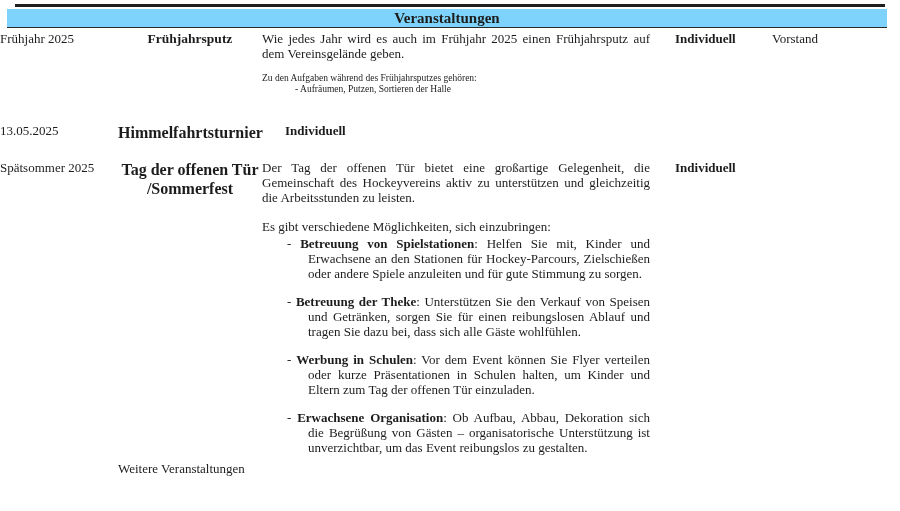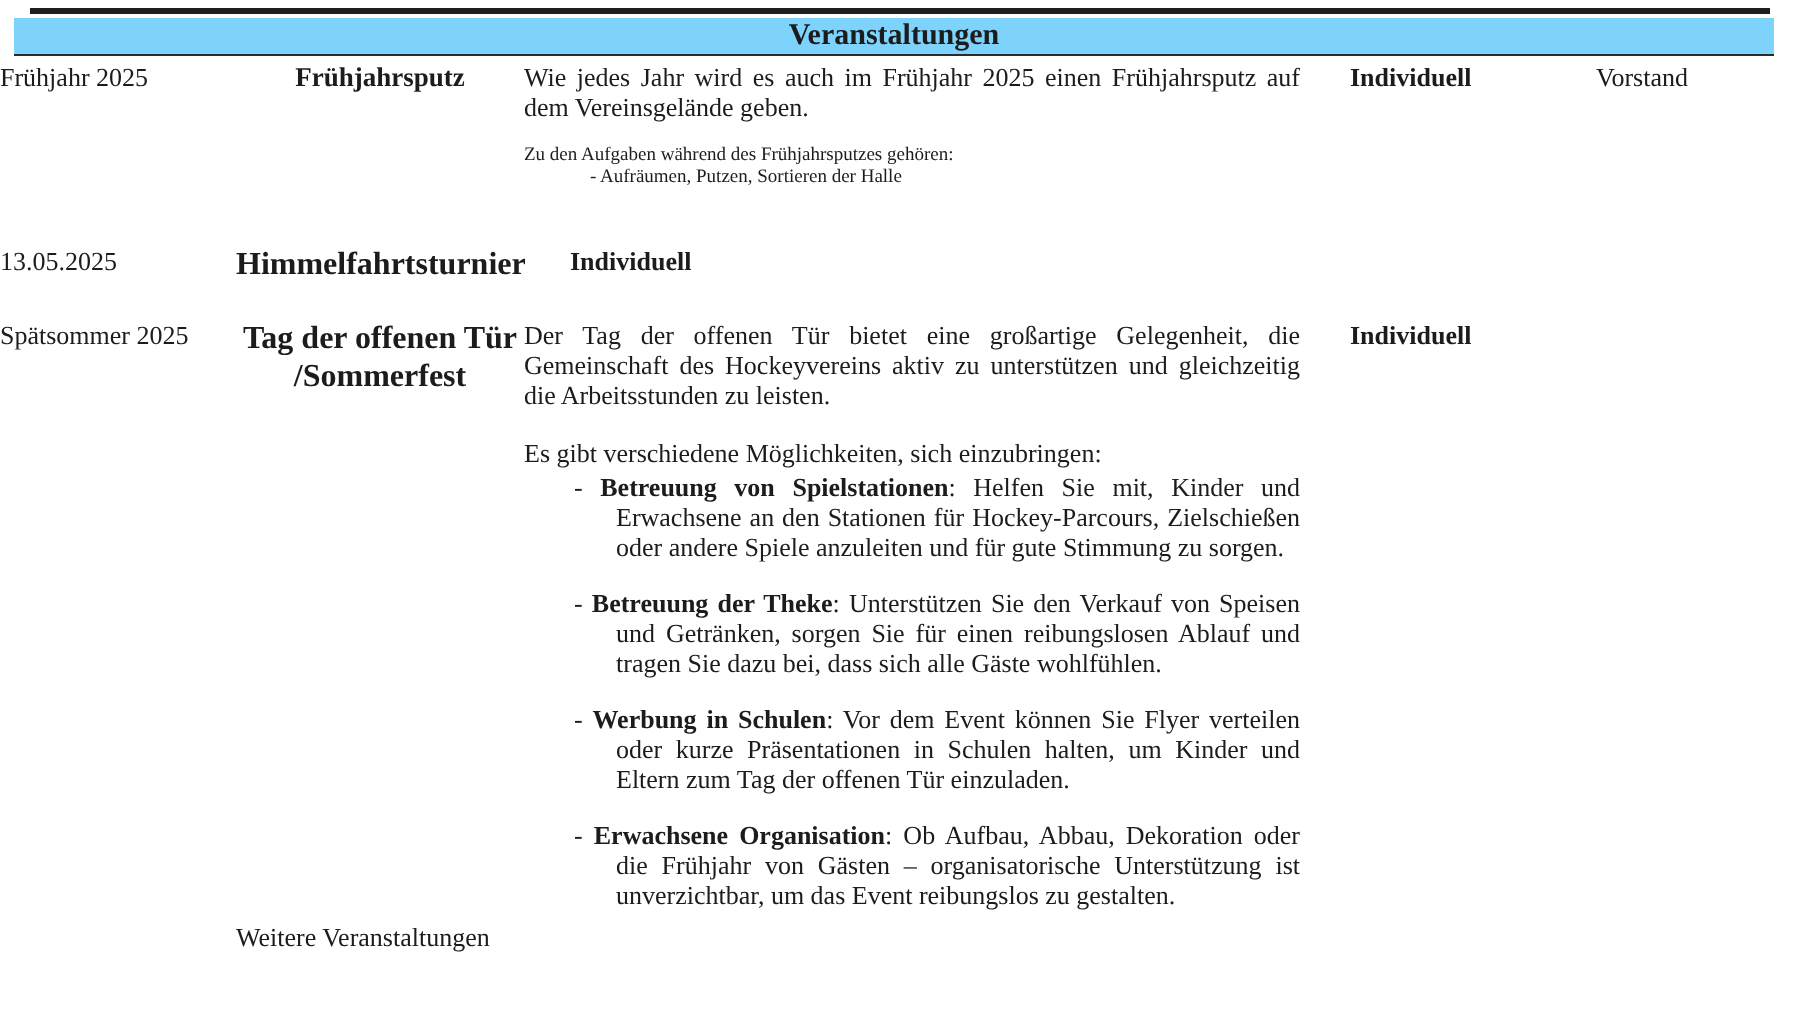--- a/index.html
+++ b/index.html
@@ -35,21 +35,21 @@
   .small-note{margin-top:12px;font-size:9.5px;line-height:11px;}
   .small-note p{margin:0;text-align:left;}
   .note-item{padding-left:33px;}
   .options-intro{margin-top:13px !important;text-align:left !important;}
   .bullet{
     margin-top:12.5px !important;
     padding-left:46px;text-indent:-21px;
   }
   .bullet.first{margin-top:2px !important;}
   .status{font-weight:bold;padding-left:23px;}
-  .owner{text-align:center;padding-right:30px;}
+  .owner{padding-right:30px;}
   .footer-note{font-weight:normal;font-size:13px;text-align:left;line-height:15.2px;}
   b{font-weight:bold;}
 </style>
 </head>
 <body>
 
 <div class="doc">
 
   <div class="top-rule"></div>
 
@@ -84,21 +84,21 @@
     <div class="c desc">
       <p>Der Tag der offenen Tür bietet eine großartige Gelegenheit, die Gemeinschaft des Hockeyvereins aktiv zu unterstützen und gleichzeitig die Arbeitsstunden zu leisten.</p>
       <p class="options-intro">Es gibt verschiedene Möglichkeiten, sich einzubringen:</p>
 
       <p class="bullet first"><span>- </span><b>Betreuung von Spielstationen</b><span>: Helfen Sie mit, Kinder und Erwachsene an den Stationen für Hockey-Parcours, Zielschießen oder andere Spiele anzuleiten und für gute Stimmung zu sorgen.</span></p>
 
       <p class="bullet"><span>- </span><b>Betreuung der Theke</b><span>: Unterstützen Sie den Verkauf von Speisen und Getränken, sorgen Sie für einen reibungslosen Ablauf und tragen Sie dazu bei, dass sich alle Gäste wohlfühlen.</span></p>
 
       <p class="bullet"><span>- </span><b>Werbung in Schulen</b><span>: Vor dem Event können Sie Flyer verteilen oder kurze Präsentationen in Schulen halten, um Kinder und Eltern zum Tag der offenen Tür einzuladen.</span></p>
 
-      <p class="bullet"><span>- </span><b>Erwachsene Organisation</b><span>: Ob Aufbau, Abbau, Dekoration oder die Frühjahr von Gästen – organisatorische Unterstützung ist unverzichtbar, um das Event reibungslos zu gestalten.</span></p>
+      <p class="bullet"><span>- </span><b>Erwachsene Organisation</b><span>: Ob Aufbau, Abbau, Dekoration sich die Begrüßung von Gästen – organisatorische Unterstützung ist unverzichtbar, um das Event reibungslos zu gestalten.</span></p>
     </div>
     <div class="c status">Individuell</div>
     <div class="c owner"></div>
   </div>
 
   <div class="trow rowfooter">
     <div class="c date"></div>
     <div class="c footer-note">Weitere Veranstaltungen</div>
     <div class="c"></div>
     <div class="c"></div>

